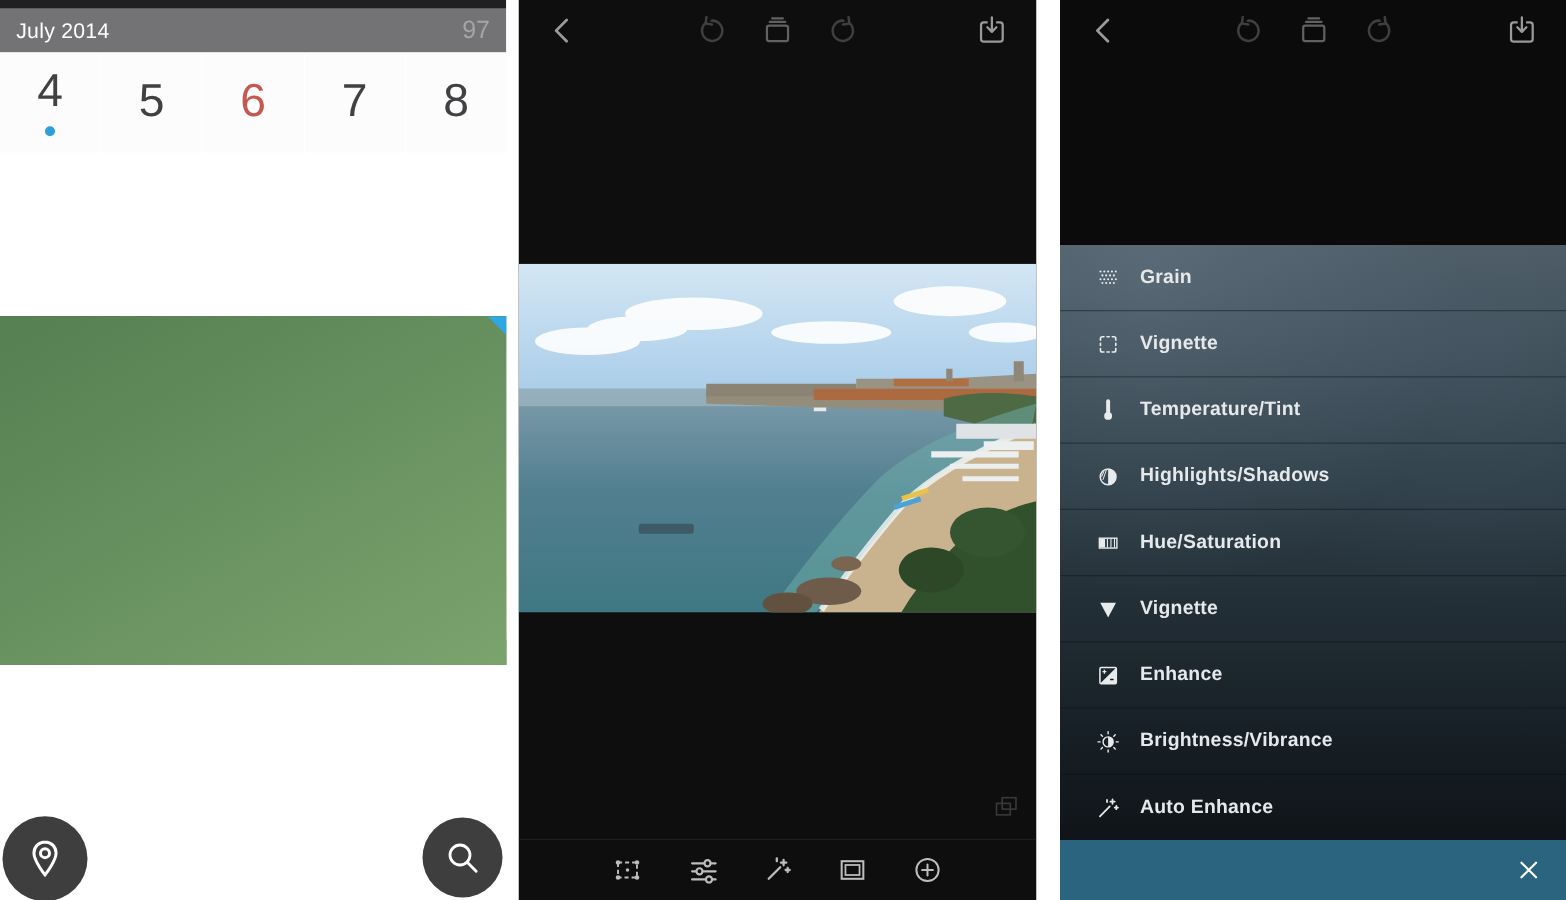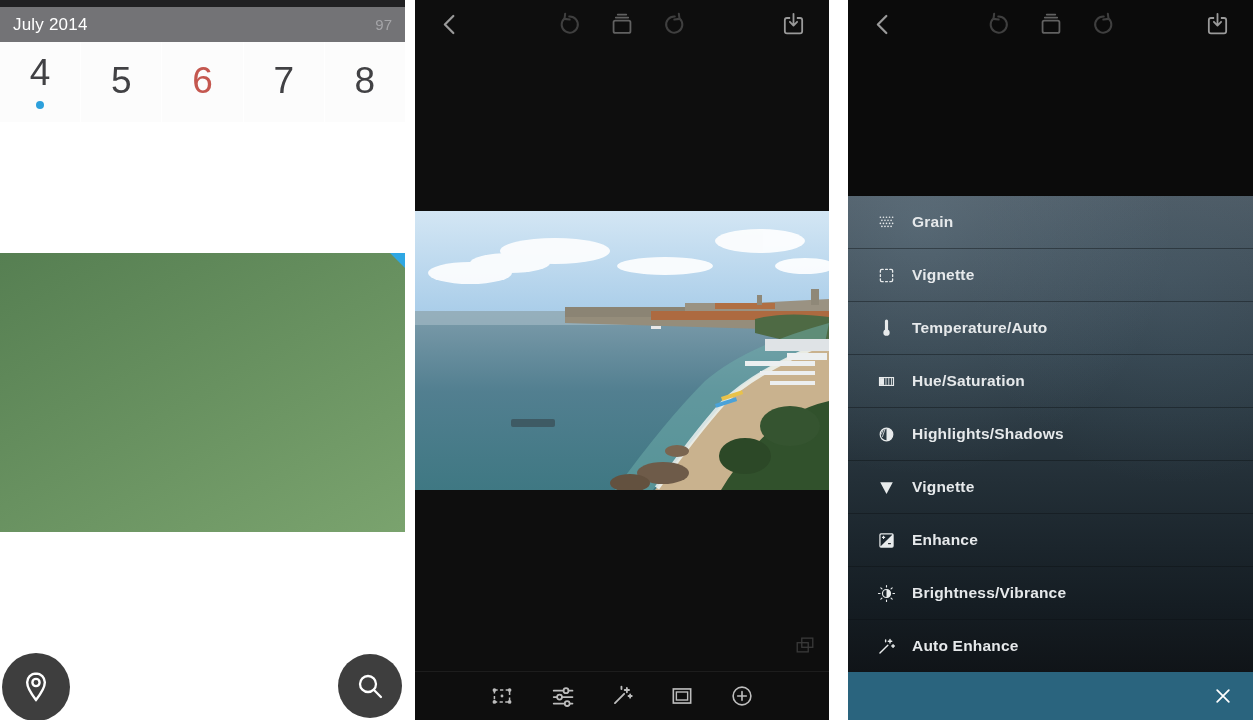--- a/index.html
+++ b/index.html
@@ -9,21 +9,21 @@
   .panel{position:absolute;top:0;height:720px;overflow:hidden;}
   .panelA{left:0;width:405px;background:#fff;}
   .panelB{left:415px;width:414px;background:#0e0e0e;}
   .panelC{left:848px;width:405px;background:#0b0b0b;}
 
   
   .statusstrip{position:absolute;top:0;left:0;right:0;height:7px;background:#202022;}
   .lib-header{position:absolute;top:7px;left:0;right:0;height:35px;background:#737376;
     display:flex;align-items:center;padding:0 13px;}
   .lib-title{color:#ffffff;font-size:17px;letter-spacing:.2px;}
-  .lib-count{margin-left:auto;color:#a5a5a8;font-size:15px;}
+  .lib-count{margin-left:auto;color:#a5a5a8;font-size:20px;}
   .grid{position:absolute;top:42px;left:0;right:0;bottom:0;display:grid;
     grid-template-columns:repeat(5,1fr);grid-auto-rows:80px;gap:1px;background:#fff;overflow:hidden;}
   .cell{position:relative;overflow:hidden;}
   .cell.day{background:#fcfcfc;display:flex;flex-direction:column;align-items:center;justify-content:center;}
   .day-num{font-size:37px;font-weight:300;color:#414144;line-height:1;transform:translateY(-2px);}
   .day-num.red{color:#c4574f;}
   .day-dot{width:8px;height:8px;border-radius:50%;background:#2da0dc;margin-top:8px;}
   .tri{position:absolute;top:0;right:0;width:0;height:0;
     border-top:15px solid #2fa7e3;border-left:15px solid transparent;}
   .badges{position:absolute;top:4px;left:5px;display:flex;gap:3px;filter:drop-shadow(0 0 1px rgba(0,0,0,.45));}
@@ -537,37 +537,37 @@
               <path d="M11 5 H13 M11 19 H13 M5 11 V13 M19 11 V13"></path>
             </g>
           </svg>
           <span class="mlabel">Vignette</span>
         </div>
         <div class="mrow">
           <svg class="ic" viewBox="0 0 24 24" style="width:21px;height:21px">
             <path d="M12 3.5 V13" stroke="currentColor" stroke-width="3.6" stroke-linecap="round"></path>
             <circle cx="12" cy="16.8" r="3.6" fill="currentColor"></circle>
           </svg>
-          <span class="mlabel">Temperature/Auto</span>
+          <span class="mlabel">Temperature/Tint</span>
+        </div>
+        <div class="mrow">
+          <svg class="ic" viewBox="0 0 24 24" style="width:21px;height:21px">
+            <circle cx="12" cy="12" r="7.2" fill="none" stroke="currentColor" stroke-width="1.4"></circle>
+            <path d="M12 4.8 A7.2 7.2 0 0 1 12 19.2 Z" fill="currentColor"></path>
+            <path d="M8.2 6.8 L6 12 M10.5 5.4 L7.2 14.8" stroke="currentColor" stroke-width="0.9"></path>
+          </svg>
+          <span class="mlabel">Highlights/Shadows</span>
         </div>
         <div class="mrow">
           <svg class="ic" viewBox="0 0 24 24" style="width:21px;height:21px">
             <rect x="4" y="7.5" width="16" height="9" fill="none" stroke="currentColor" stroke-width="1.3"></rect>
             <rect x="4.6" y="8.1" width="4.6" height="7.8" fill="currentColor"></rect>
             <path d="M11.4 8.1 V15.9 M14.6 8.1 V15.9 M17.8 8.1 V15.9" stroke="currentColor" stroke-width="1"></path>
           </svg>
           <span class="mlabel">Hue/Saturation</span>
-        </div>
-        <div class="mrow">
-          <svg class="ic" viewBox="0 0 24 24" style="width:21px;height:21px">
-            <circle cx="12" cy="12" r="7.2" fill="none" stroke="currentColor" stroke-width="1.4"></circle>
-            <path d="M12 4.8 A7.2 7.2 0 0 1 12 19.2 Z" fill="currentColor"></path>
-            <path d="M8.2 6.8 L6 12 M10.5 5.4 L7.2 14.8" stroke="currentColor" stroke-width="0.9"></path>
-          </svg>
-          <span class="mlabel">Highlights/Shadows</span>
         </div>
         <div class="mrow">
           <svg class="ic" viewBox="0 0 24 24" style="width:21px;height:21px">
             <path d="M4.8 6 H19.2 L12 19.5 Z" fill="currentColor"></path>
           </svg>
           <span class="mlabel">Vignette</span>
         </div>
         <div class="mrow">
           <svg class="ic" viewBox="0 0 24 24" style="width:21px;height:21px">
             <rect x="4.5" y="4.5" width="15" height="15" rx="1.2" fill="none" stroke="currentColor" stroke-width="1.4"></rect>

